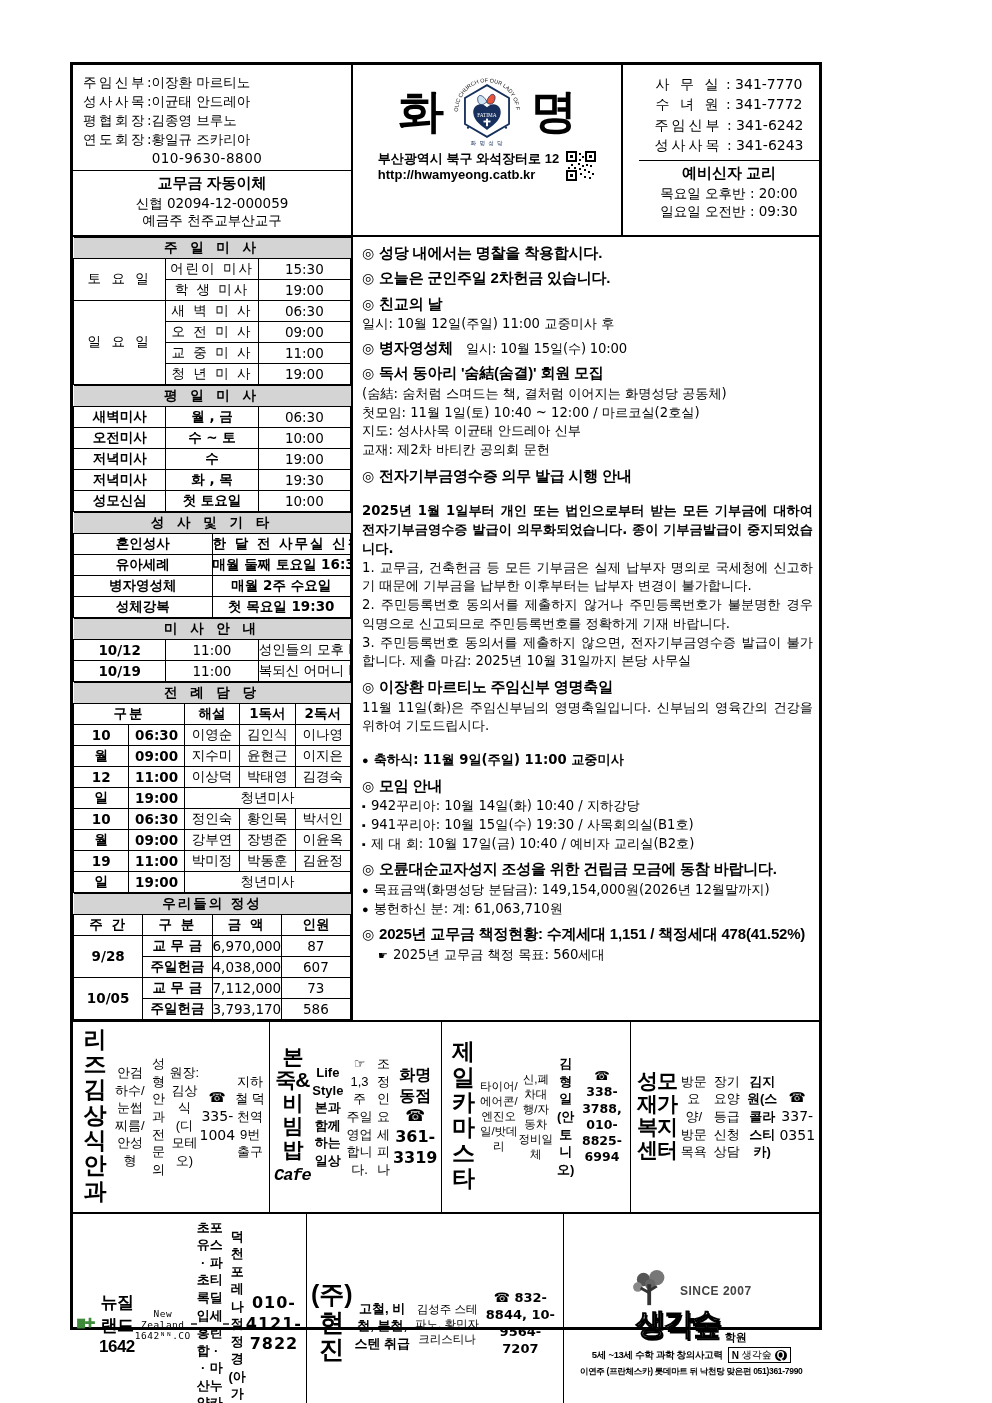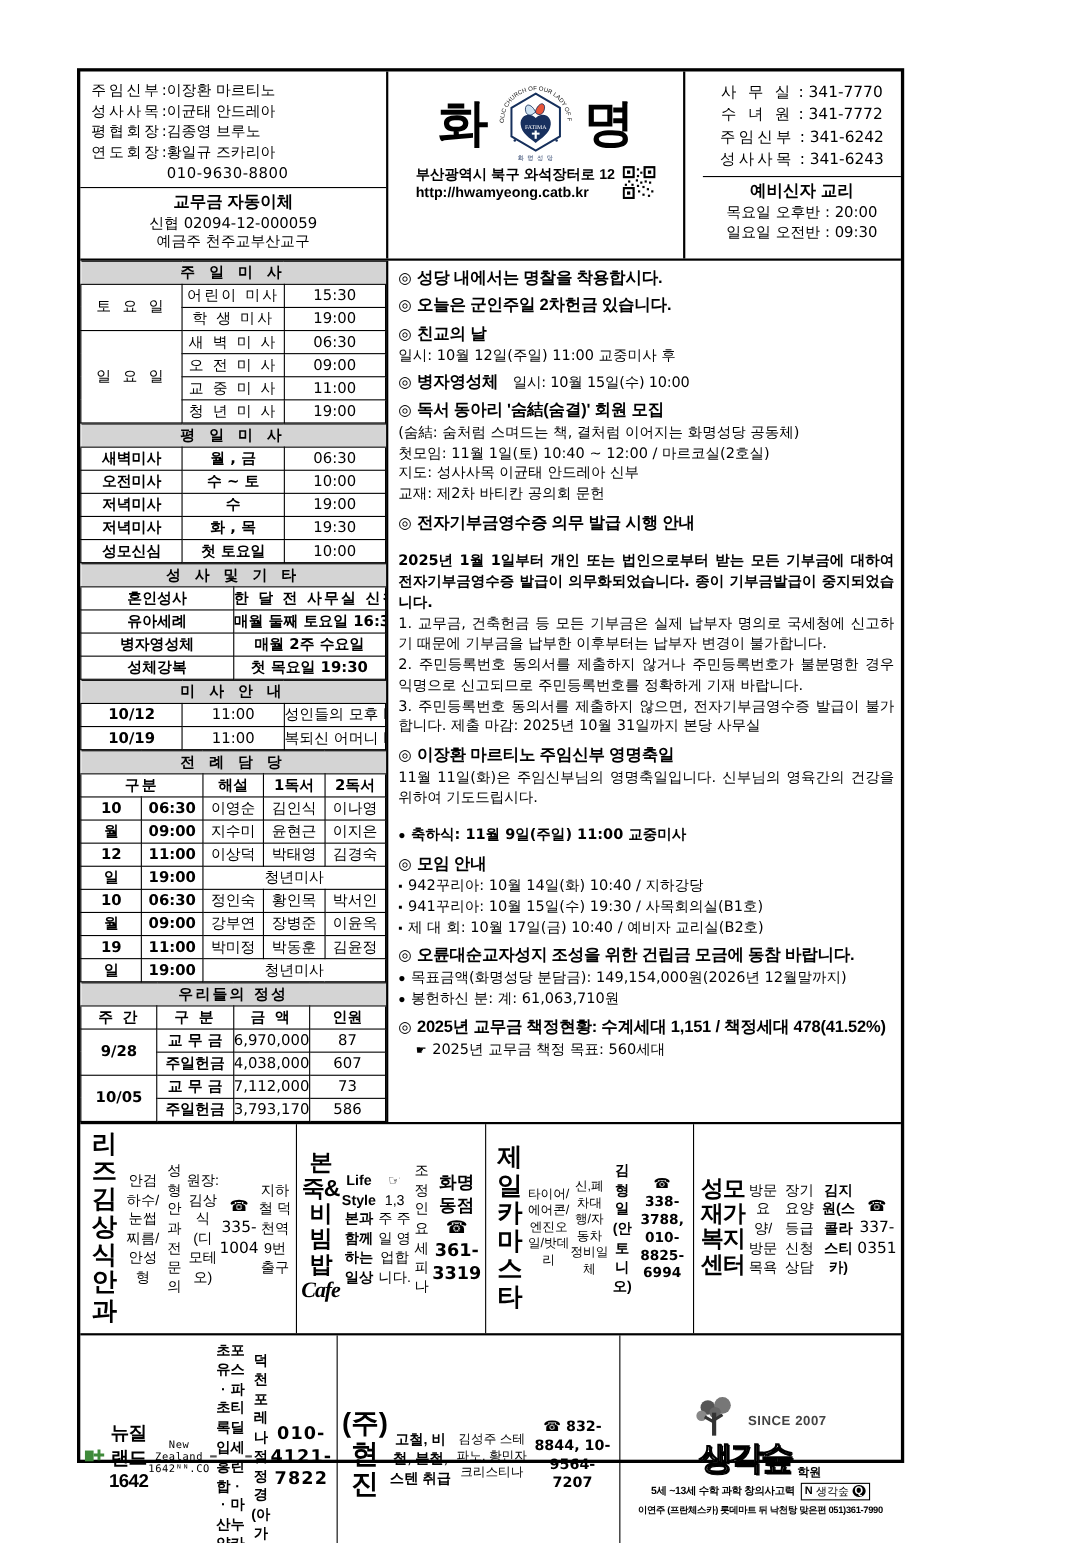--- a/index.html
+++ b/index.html
@@ -98,21 +98,21 @@
   .adrow:last-child{border-bottom:none;}
   .ad{flex:1;border-right:1.5px solid #000;padding:5px 4px;text-align:center;
       display:flex;align-items:center;justify-content:center;}
   .ad:last-child{border-right:none;}
   .ad .title{font-size:23px;font-weight:bold;letter-spacing:-1px;line-height:1.1;margin-bottom:3px;}
   .ad .l{font-size:13px;line-height:1.35;}
   .ad .lb{font-size:13px;line-height:1.35;font-weight:bold;}
   .ad .ls{font-size:11.5px;line-height:1.3;}
   .ad .ph{font-size:16px;font-weight:bold;line-height:1.3;font-family:"DejaVu Sans",sans-serif;}
   .ad .phn{font-size:14px;line-height:1.35;font-family:"DejaVu Sans",sans-serif;}
-  .script{font-style:italic;font-family:Liberation Serif, serif;font-size:20px;}
+  .script{font-style:italic;font-family:Liberation Mono, monospace;font-size:17px;}
   .hr-thin{width:92%;height:1.5px;background:#555;margin:3px 0;}
   .nz-top{display:flex;align-items:center;gap:4px;justify-content:center;}
   .leaf{width:18px;height:16px;}
   .nz-sub{font-family:"DejaVu Sans Mono",monospace;font-size:9.5px;letter-spacing:.5px;}
   .sg-wrap{position:relative;width:100%;display:flex;flex-direction:column;align-items:center;}
   .sg-since{font-size:12px;font-weight:bold;color:#444;letter-spacing:.5px;}
   .sg-name{font-size:30px;font-weight:bold;letter-spacing:-2px;
            -webkit-text-stroke:1px #000;color:#fff;text-shadow:1.5px 1.5px 0 #000;}
   .sg-box{display:flex;align-items:center;gap:3px;border:1.5px solid #000;padding:0 3px;font-size:10px;}
   .sg-ln{display:flex;align-items:center;gap:5px;justify-content:center;}

